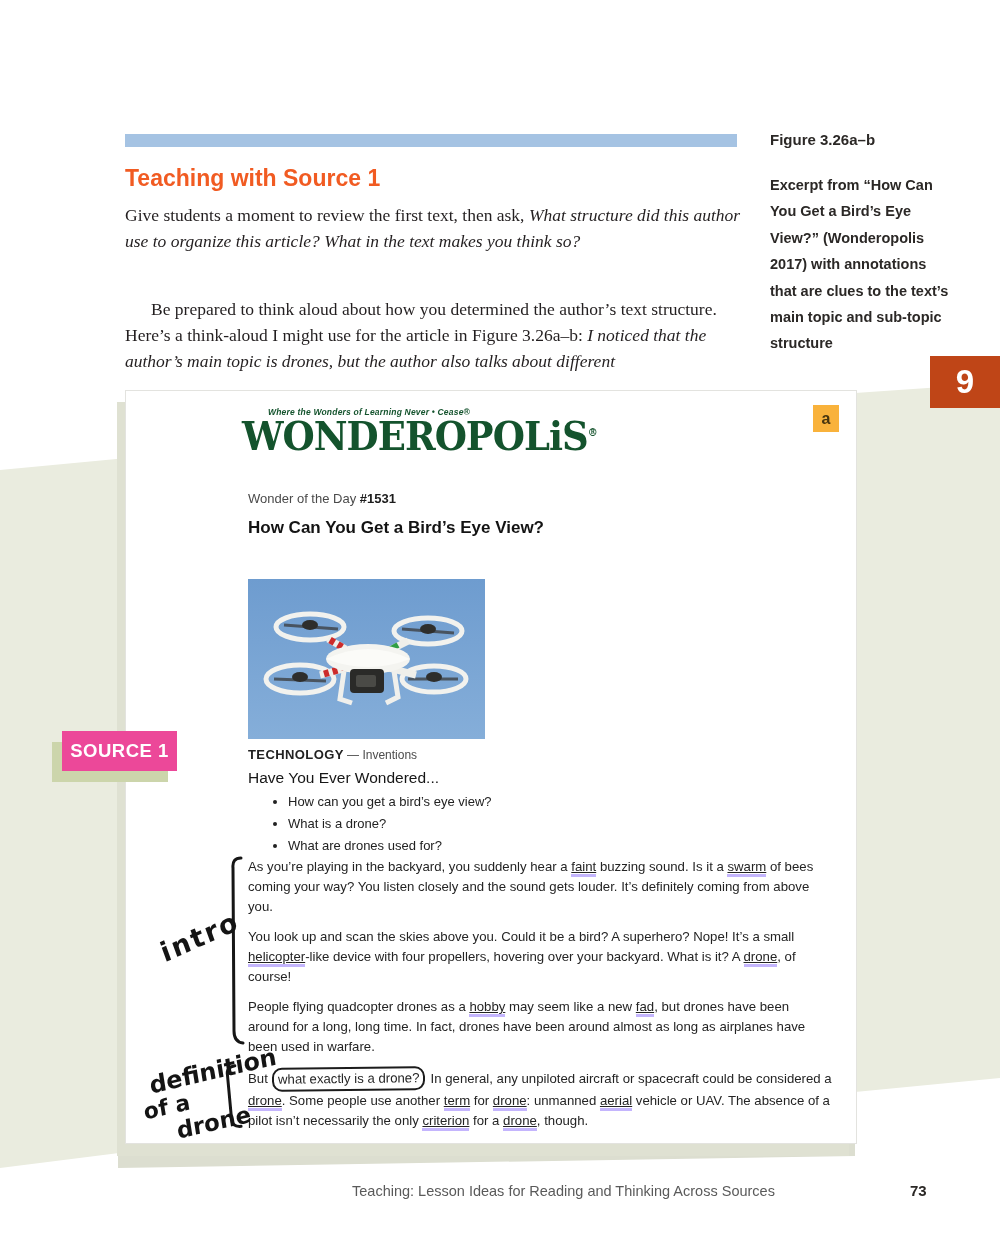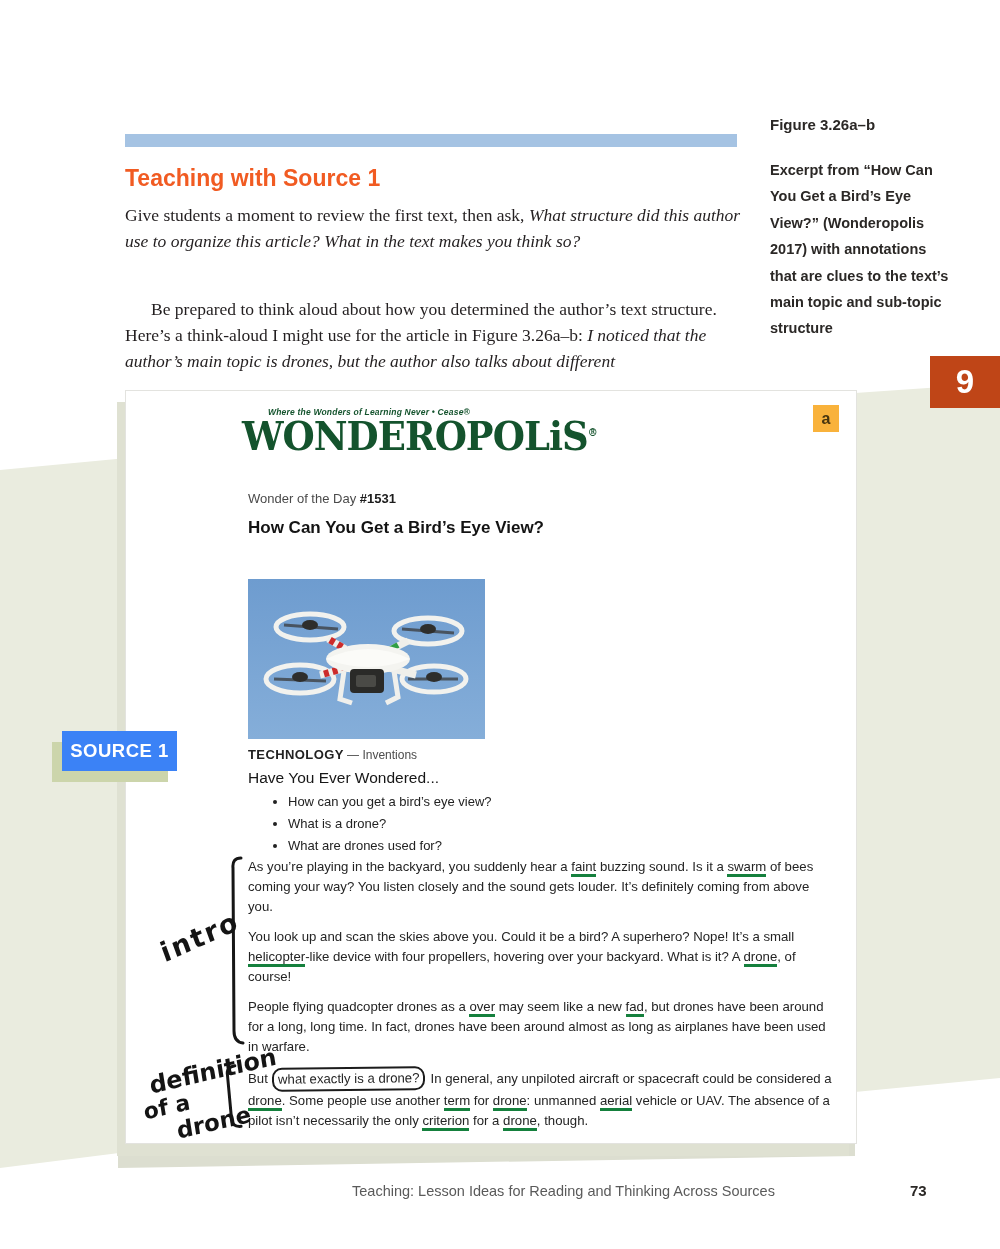--- a/index.html
+++ b/index.html
@@ -21,21 +21,21 @@
   .rule-blue{position:absolute;left:125px;top:134px;width:612px;height:13px;background:#a5c3e3;}
 
   .heading{position:absolute;left:125px;top:165px;font-size:23px;font-weight:700;color:#f15b22;}
 
   .bodycopy{position:absolute;left:125px;top:202px;width:618px;
       font-family:"Liberation Serif",serif;font-size:17.5px;line-height:1.5;color:#231f20;}
   .bodycopy p{margin:0;}
   .bodycopy p.indent{text-indent:26px;margin-top:41px;}
   .it{font-style:italic;}
 
-  .sidecap{position:absolute;left:770px;top:116px;width:180px;color:#2b2826;}
+  .sidecap{position:absolute;left:770px;top:131px;width:180px;color:#2b2826;}
   .sidecap .lbl{font-size:15px;font-weight:700;margin-bottom:6px;}
   .sidecap .txt{font-size:14.5px;font-weight:700;line-height:1.82;margin-top:24px;}
 
   
   .card{position:absolute;left:125px;top:390px;width:730px;height:752px;background:#ffffff;
       border:1px solid #e3e3df;box-shadow:-8px 12px 0 #dfe1d2;}
   .panel-a{position:absolute;left:687px;top:14px;width:26px;height:27px;background:#f9b23b;
       color:#46340f;font-weight:700;font-size:16px;display:flex;align-items:center;justify-content:center;}
 
   .logo{position:absolute;left:116px;top:16px;width:254px;text-align:center;color:#14532d;}
@@ -53,39 +53,39 @@
   .cat{position:absolute;left:122px;top:356px;font-size:12px;color:#4c4c4c;}
   .cat b{font-size:13px;color:#222;letter-spacing:.4px;}
   .wondered{position:absolute;left:122px;top:378px;font-size:15.5px;font-weight:400;color:#161616;}
   .bullets{position:absolute;left:122px;top:398px;width:500px;}
   .bullets ul{margin:0;padding-left:40px;}
   .bullets li{font-size:13px;color:#222;line-height:1.4;margin:4px 0;}
 
   .paras{position:absolute;left:122px;top:466px;width:585px;
       font-size:13.2px;line-height:20px;color:#242424;}
   .paras p{margin:0 0 10px 0;}
-  .hl{border-bottom:3px solid #15803d;}
+  .hl{border-bottom:3px solid #c4b5fd;text-decoration:underline;}
   .boxed{display:inline-block;border:2px solid #1c1c1c;border-radius:10px;padding:0 4px;
       margin:0 1px;transform:rotate(-.6deg);}
 
   .bracket{position:absolute;width:22px;}
   .bracket svg{display:block;}
   .bk1{left:99px;top:464px;height:192px;}
   .bk2{left:94px;top:672px;height:68px;transform:rotate(-4deg);}
 
   .hand{font-family:"DejaVu Sans",sans-serif;font-weight:700;color:#141414;}
   .note-intro{position:absolute;left:32px;top:530px;font-size:27px;letter-spacing:2px;
       transform:rotate(-24deg) skewX(-4deg);}
   .note-def{position:absolute;left:16px;top:668px;transform:rotate(-13deg) skewX(-4deg);
       font-size:24px;line-height:1.1;}
   .note-def .l1{margin-left:10px;}
   .note-def .l2{margin-left:0;font-size:22px;}
   .note-def .l3{margin-left:30px;font-size:23px;}
 
-  .src-badge{position:absolute;left:62px;top:731px;width:115px;height:40px;background:#3b82f6;
+  .src-badge{position:absolute;left:62px;top:731px;width:115px;height:40px;background:#ec4899;
       color:#ffffff;font-weight:700;font-size:18.5px;letter-spacing:.5px;
       display:flex;align-items:center;justify-content:center;z-index:6;}
   .src-shadow{position:absolute;left:52px;top:742px;width:116px;height:40px;background:#ccd5ab;z-index:5;}
 
   .footer-title{position:absolute;left:352px;top:1183px;font-size:14.5px;color:#5a5a5a;}
   .footer-num{position:absolute;left:910px;top:1182px;font-size:15px;font-weight:700;color:#2b2826;}
 </style>
 </head>
 <body>
 
@@ -179,21 +179,21 @@
       <ul>
           <li>How can you get a bird’s eye view?</li>
           <li>What is a drone?</li>
           <li>What are drones used for?</li>
         </ul>
     </div>
 
     <div class="paras">
         <p><span>As you’re playing in the backyard, you suddenly hear a </span><span class="hl">faint</span><span> buzzing sound. Is it a </span><span class="hl">swarm</span><span> of bees coming your way? You listen closely and the sound gets louder. It’s definitely coming from above you.</span></p>
         <p><span>You look up and scan the skies above you. Could it be a bird? A superhero? Nope! It’s a small </span><span class="hl">helicopter</span><span>-like device with four propellers, hovering over your backyard. What is it? A </span><span class="hl">drone</span><span>, of course!</span></p>
-        <p><span>People flying quadcopter drones as a </span><span class="hl">over</span><span> may seem like a new </span><span class="hl">fad</span><span>, but drones have been around for a long, long time. In fact, drones have been around almost as long as airplanes have been used in warfare.</span></p>
+        <p><span>People flying quadcopter drones as a </span><span class="hl">hobby</span><span> may seem like a new </span><span class="hl">fad</span><span>, but drones have been around for a long, long time. In fact, drones have been around almost as long as airplanes have been used in warfare.</span></p>
         <p><span>But </span><span class="boxed">what exactly is a drone?</span><span> In general, any unpiloted aircraft or spacecraft could be considered a </span><span class="hl">drone</span><span>. Some people use another </span><span class="hl">term</span><span> for </span><span class="hl">drone</span><span>: unmanned </span><span class="hl">aerial</span><span> vehicle or UAV. The absence of a pilot isn’t necessarily the only </span><span class="hl">criterion</span><span> for a </span><span class="hl">drone</span><span>, though.</span></p>
       </div>
 
     <div class="bracket bk1">
       <svg width="22" height="192" viewBox="0 0 22 192">
         <path d="M16 3 Q7 3 8 13 L9 176 Q9 187 18 188" fill="none" stroke="#161616" stroke-width="3" stroke-linecap="round"></path>
       </svg>
     </div>
     <div class="bracket bk2">
       <svg width="22" height="68" viewBox="0 0 22 68">

